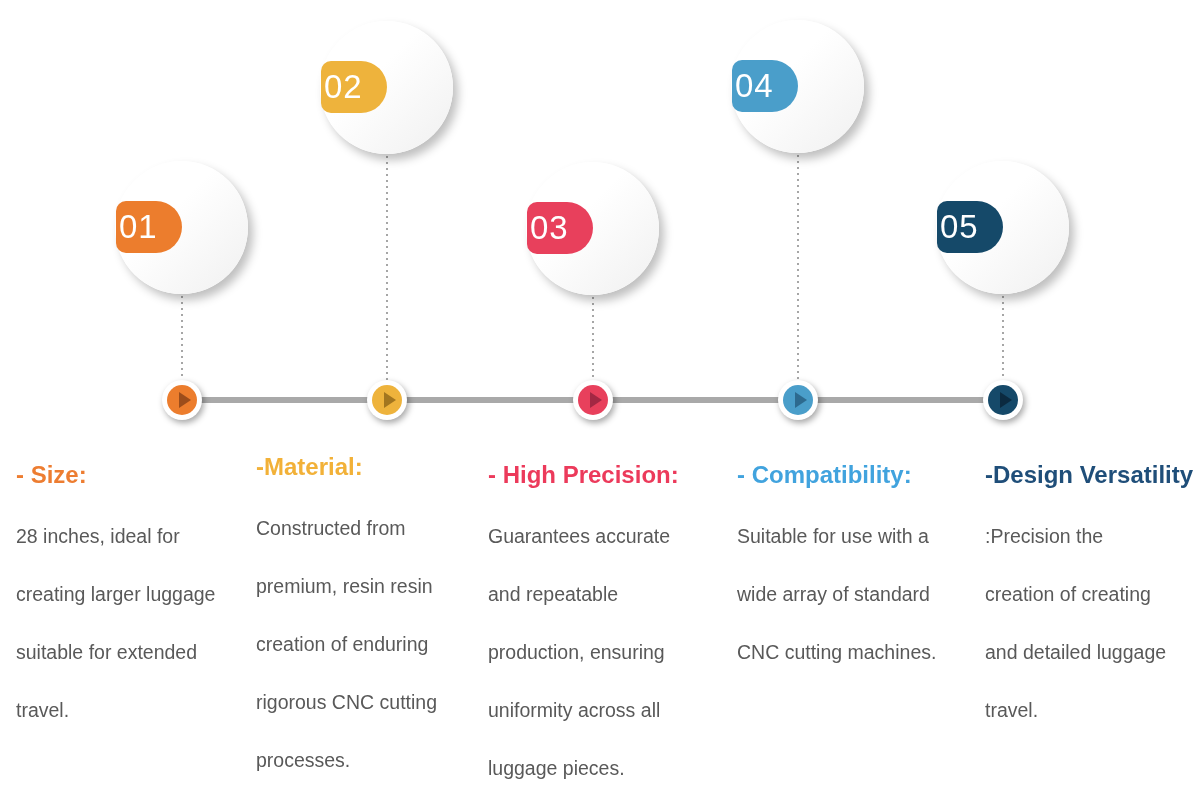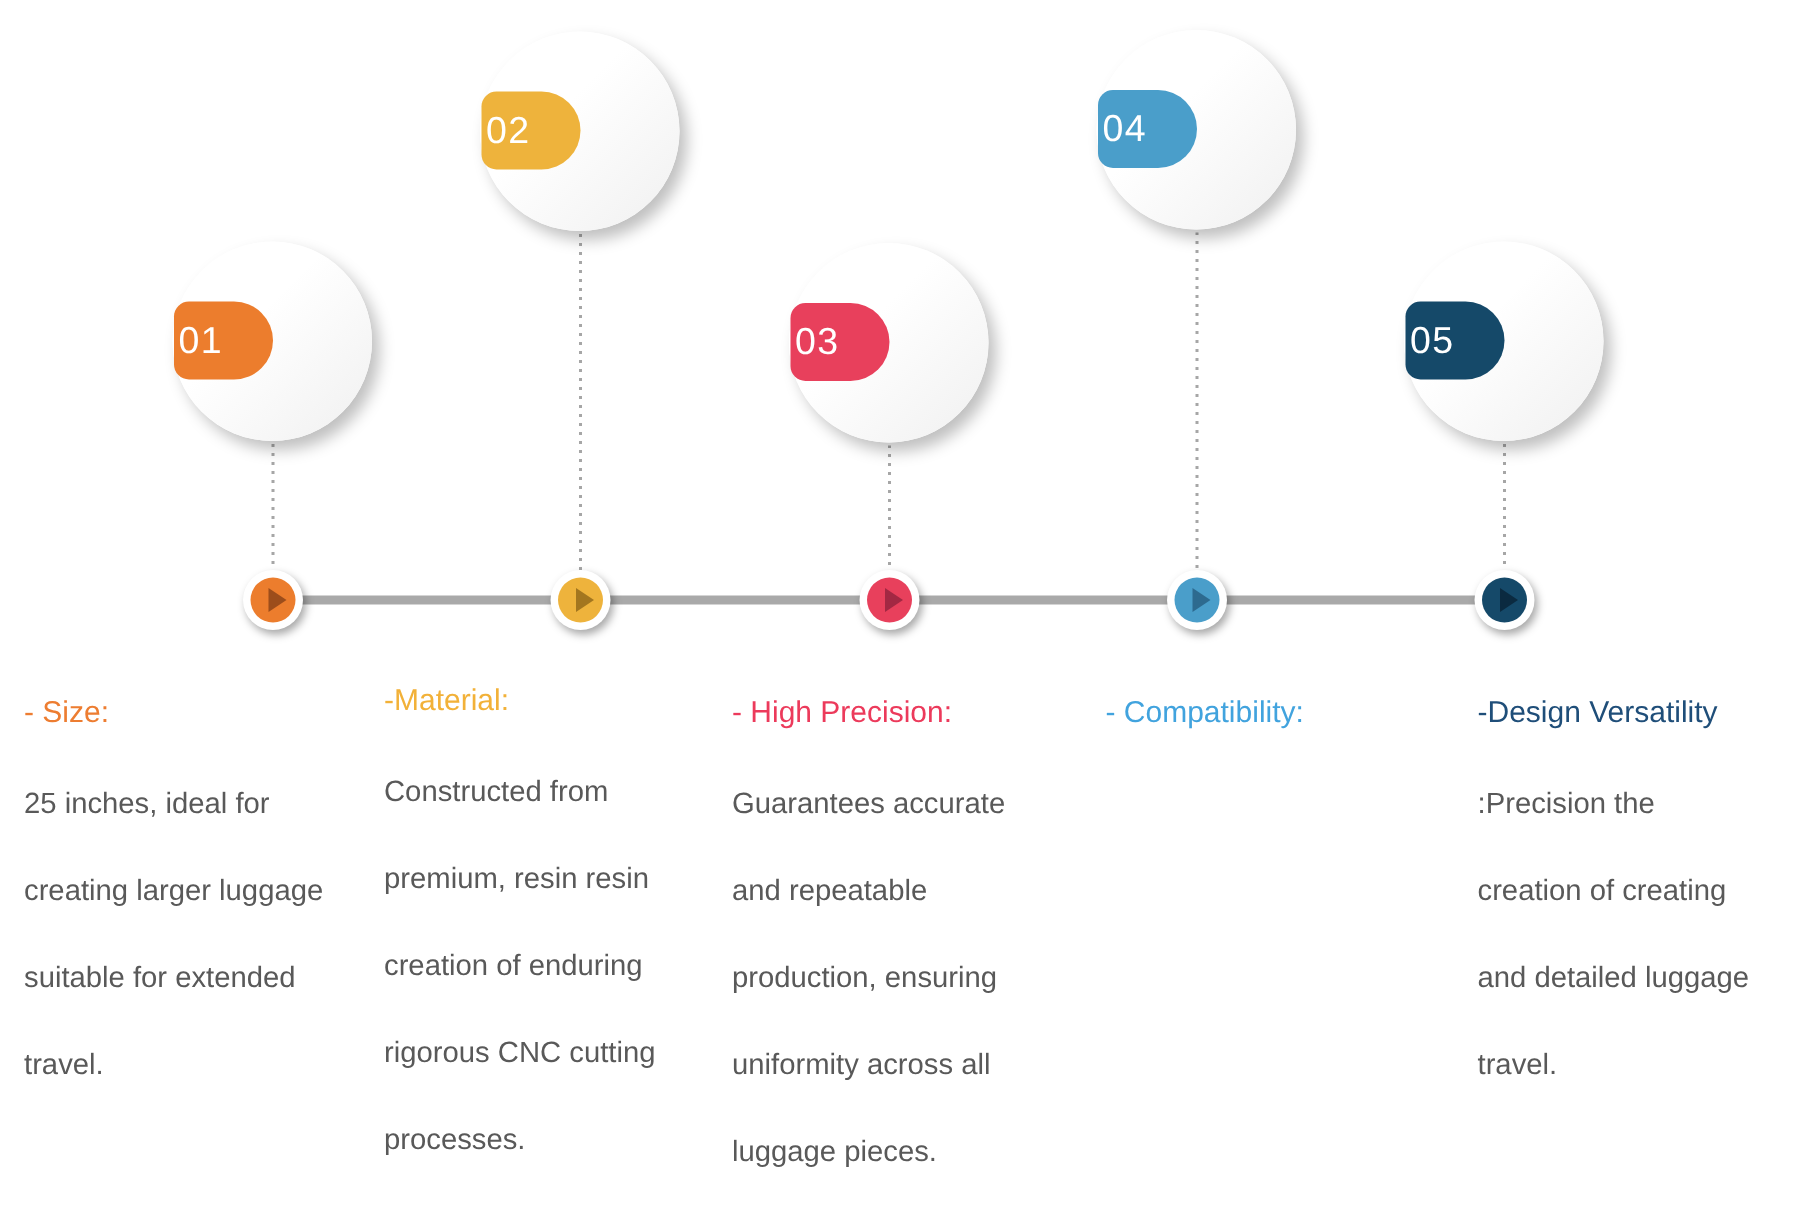--- a/index.html
+++ b/index.html
@@ -24,21 +24,21 @@
   .step-badge{
     position:absolute;
     left:1px;top:40px;
     width:66px;height:52px;
     border-radius:10px 26px 26px 10px;
     background:var(--c);
     display:flex;align-items:center;
   }
   .step-number{
     color:#ffffff;
-    font-size:25px;
+    font-size:33px;
     font-weight:400;
     padding-left:3px;
     letter-spacing:1px;
   }
   
   .connector{
     position:absolute;
     width:2px;
     background:repeating-linear-gradient(to bottom,#a6a6a6 0 2px,transparent 2px 6px);
   }
@@ -70,22 +70,22 @@
     border-top:8px solid transparent;
     border-bottom:8px solid transparent;
     border-left:12px solid var(--t);
     margin-left:5px;
   }
   
   .feature-col{
     position:absolute;
   }
   .feature-heading{
-    font-size:20px;
-    font-weight:normal;
+    font-size:24px;
+    font-weight:bold;
     line-height:26px;
     color:var(--h);
     white-space:nowrap;
   }
   .feature-body{
     margin-top:36px;
     color:#595959;
     font-size:19.5px;
   }
   .feature-line{
@@ -155,21 +155,21 @@
   </div>
   <div class="marker" style="left: 983px; --c: #154969; --t: #0b2a40; --h: #1f4e79;">
     <div class="marker-inner">
       <div class="play-triangle"></div>
     </div>
   </div>
 
   <div class="feature-col" style="left: 16px; top: 462px; width: 232px; --c: #ec7d2d; --t: #9c4d1b; --h: #ed7d31;">
     <div class="feature-heading">- Size:</div>
     <div class="feature-body">
-      <div class="feature-line">25 inches, ideal for</div>
+      <div class="feature-line">28 inches, ideal for</div>
       <div class="feature-line">creating larger luggage</div>
       <div class="feature-line">suitable for extended</div>
       <div class="feature-line">travel.</div>
     </div>
   </div>
 
   <div class="feature-col" style="left: 256px; top: 454px; width: 212px; --c: #eeb33c; --t: #a3761f; --h: #f2b138;">
     <div class="feature-heading">-Material:</div>
     <div class="feature-body">
       <div class="feature-line">Constructed from</div>
@@ -186,20 +186,25 @@
       <div class="feature-line">Guarantees accurate</div>
       <div class="feature-line">and repeatable</div>
       <div class="feature-line">production, ensuring</div>
       <div class="feature-line">uniformity across all</div>
       <div class="feature-line">luggage pieces.</div>
     </div>
   </div>
 
   <div class="feature-col" style="left: 737px; top: 462px; width: 218px; --c: #4a9eca; --t: #2d6a8f; --h: #41a3de;">
     <div class="feature-heading">- Compatibility:</div>
+    <div class="feature-body">
+      <div class="feature-line">Suitable for use with a</div>
+      <div class="feature-line">wide array of standard</div>
+      <div class="feature-line">CNC cutting machines.</div>
+    </div>
   </div>
 
   <div class="feature-col" style="left: 985px; top: 462px; width: 210px; --c: #154969; --t: #0b2a40; --h: #1f4e79;">
     <div class="feature-heading">-Design Versatility</div>
     <div class="feature-body">
       <div class="feature-line">:Precision the</div>
       <div class="feature-line">creation of creating</div>
       <div class="feature-line">and detailed luggage</div>
       <div class="feature-line">travel.</div>
     </div>

